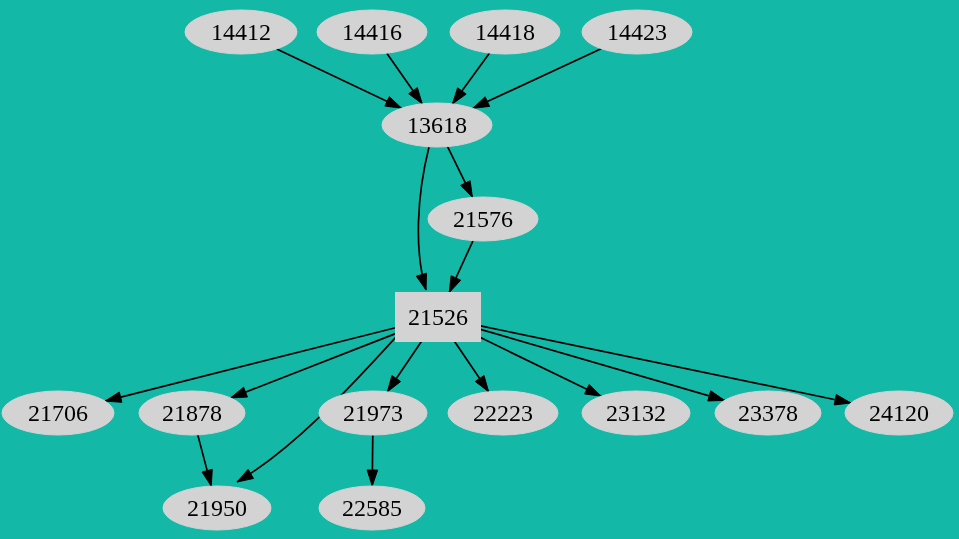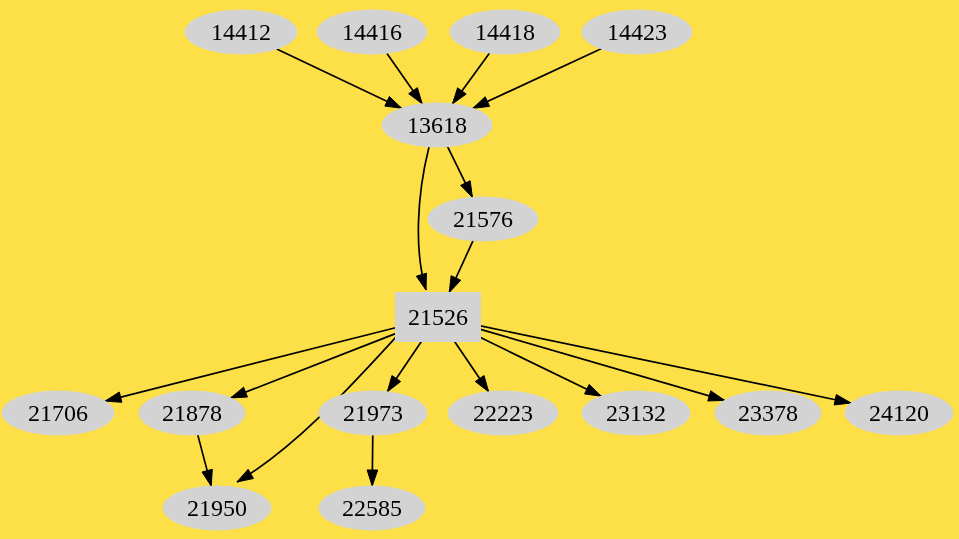--- a/index.html
+++ b/index.html
@@ -8,21 +8,21 @@
     background: #ffffff;
     width: 959px;
     height: 539px;
     overflow: hidden;
     font-family: "Liberation Serif", "DejaVu Serif", serif;
   }
   .stage {
     position: relative;
     width: 959px;
     height: 539px;
-    background: #fde047;
+    background: #14b8a6;
   }
   svg { display: block; }
   .node-label {
     font-family: "Liberation Serif", "DejaVu Serif", serif;
     font-size: 24px;
     fill: #000000;
     text-anchor: middle;
     user-select: none;
   }
   .edge-path {

